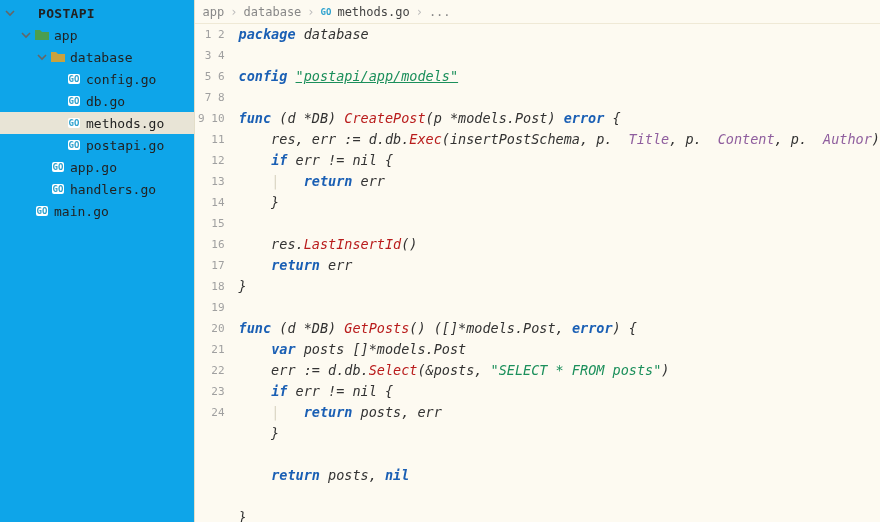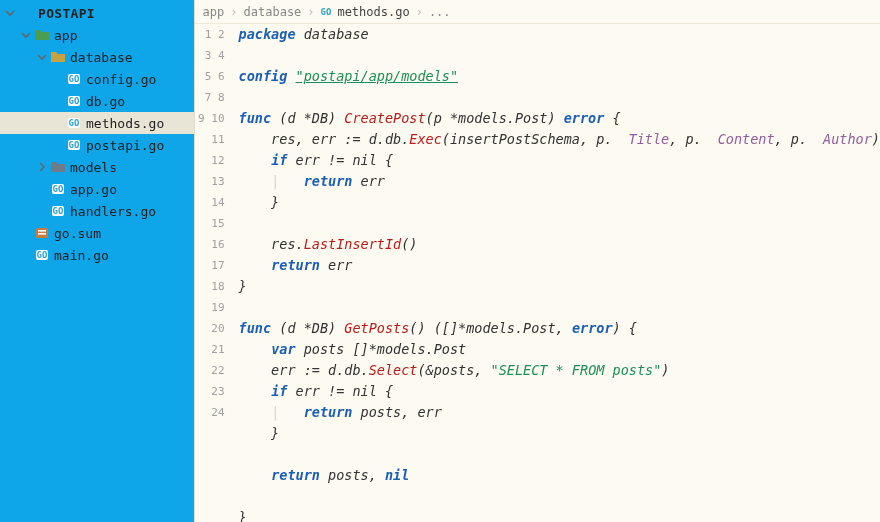--- a/index.html
+++ b/index.html
@@ -180,59 +180,33 @@
     <div class="tree-row">
       <span class="indent" style="width: 48px;"></span>
       <span class="chev"></span>
       <span class="icon icon-go">
         <span class="go-badge">GO</span>
       </span>
       <span class="label">postapi.go</span>
     </div>
     <div class="tree-row">
       <span class="indent" style="width: 32px;"></span>
-      <span class="chev">
-        <svg viewBox="0 0 10 10">
-          <path d="M3 1 L7 5 L3 9" fill="none" stroke="currentColor" stroke-width="1.6"></path>
-        </svg>
-      </span>
-      <span class="icon icon-folder-models">
-        <svg viewBox="0 0 16 16" class="">
-          <path fill="currentColor" d="M1 3h5l2 2h7v8H1z"></path>
-        </svg>
-      </span>
-      <span class="label">models</span>
+      <span class="chev"></span>
+      <span class="icon icon-go">
+        <span class="go-badge">GO</span>
+      </span>
+      <span class="label">app.go</span>
     </div>
     <div class="tree-row">
       <span class="indent" style="width: 32px;"></span>
       <span class="chev"></span>
       <span class="icon icon-go">
         <span class="go-badge">GO</span>
       </span>
-      <span class="label">app.go</span>
-    </div>
-    <div class="tree-row">
-      <span class="indent" style="width: 32px;"></span>
-      <span class="chev"></span>
-      <span class="icon icon-go">
-        <span class="go-badge">GO</span>
-      </span>
       <span class="label">handlers.go</span>
-    </div>
-    <div class="tree-row">
-      <span class="indent" style="width: 16px;"></span>
-      <span class="chev"></span>
-      <span class="icon icon-sum">
-        <svg viewBox="0 0 16 16">
-          <rect x="2" y="3" width="12" height="10" rx="1.5" fill="currentColor"></rect>
-          <rect x="4" y="5" width="8" height="1.6" fill="#fff"></rect>
-          <rect x="4" y="8" width="8" height="1.6" fill="#fff"></rect>
-        </svg>
-      </span>
-      <span class="label">go.sum</span>
     </div>
     <div class="tree-row">
       <span class="indent" style="width: 16px;"></span>
       <span class="chev"></span>
       <span class="icon icon-go">
         <span class="go-badge">GO</span>
       </span>
       <span class="label">main.go</span>
     </div>
   </aside>

